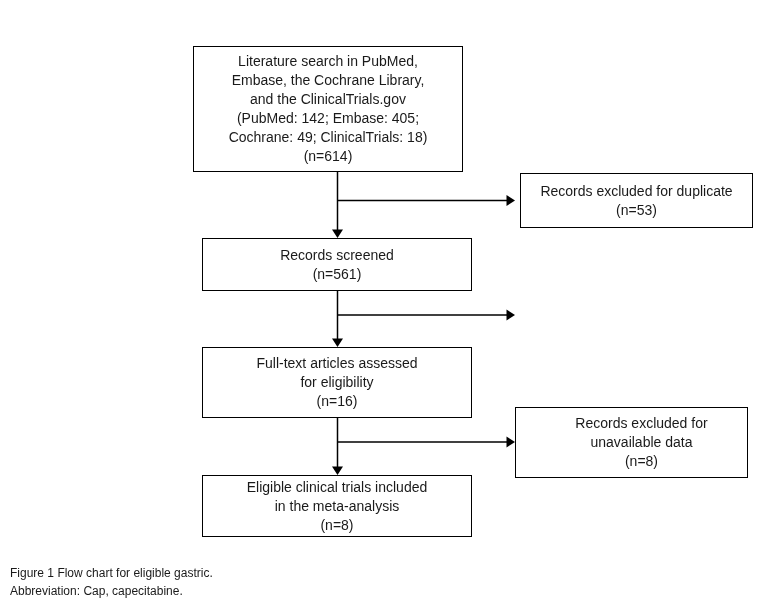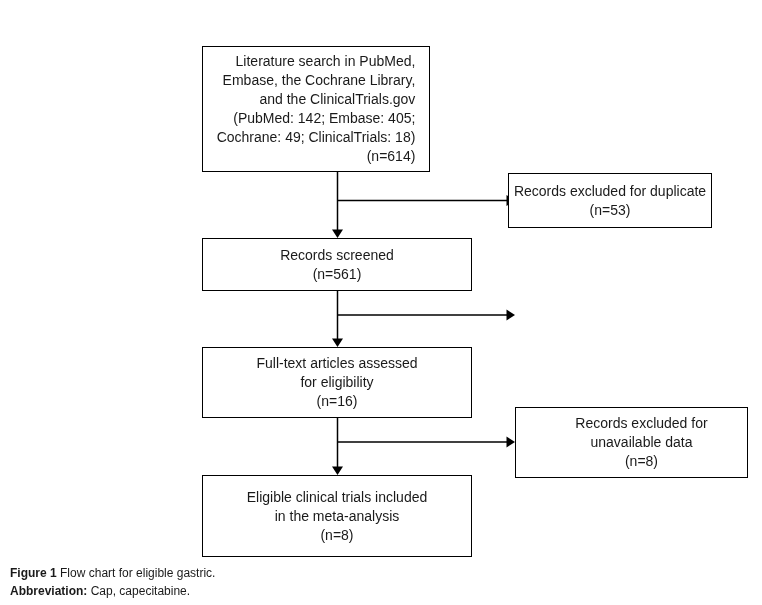--- a/index.html
+++ b/index.html
@@ -25,27 +25,27 @@
     justify-content: center;
     text-align: center;
   }
   .flow-box .box-text {
     white-space: pre-line;
     font-size: 14px;
     line-height: 19px;
     color: #1a1a1a;
     padding: 0 4px;
   }
-  #box-literature-search          { left: 202px; top: 46px;  width: 228px; height: 126px; text-align: right; }
-  #box-records-excluded-duplicate { left: 508px; top: 173px; width: 204px; height: 55px;  }
+  #box-literature-search          { left: 193px; top: 46px;  width: 270px; height: 126px; }
+  #box-records-excluded-duplicate { left: 520px; top: 173px; width: 233px; height: 55px;  }
   #box-records-screened           { left: 202px; top: 238px; width: 270px; height: 53px;  }
   #box-records-excluded-irrelevance { left: 515px; top: 258px; width: 233px; height: 115px; }
   #box-fulltext-assessed          { left: 202px; top: 347px; width: 270px; height: 71px;  }
   #box-records-excluded-unavailable { left: 515px; top: 407px; width: 233px; height: 71px; padding-left: 20px; }
-  #box-eligible-trials            { left: 202px; top: 475px; width: 270px; height: 82px;  }
+  #box-eligible-trials            { left: 202px; top: 475px; width: 270px; height: 62px;  }
 
   #connector-layer {
     position: absolute;
     left: 0;
     top: 0;
     width: 762px;
     height: 605px;
     pointer-events: none;
   }
   #connector-layer line { stroke: #000000; stroke-width: 1.5px; }
@@ -53,21 +53,21 @@
 
   .caption {
     position: absolute;
     left: 10px;
     color: #1a1a1a;
     font-size: 12px;
     line-height: 18px;
   }
   #caption-figure { top: 564px; }
   #caption-abbreviation { top: 582px; }
-  .caption .bold-label { font-weight: bold; }
+  .caption .bold-label { font-weight: normal; }
 </style>
 </head>
 <body>
 
 <div id="canvas">
 
   <svg id="connector-layer" viewBox="0 0 762 605" xmlns="http://www.w3.org/2000/svg">
 
     <g>
       <line x1="337.5" y1="172" x2="337.5" y2="230.5"></line>

